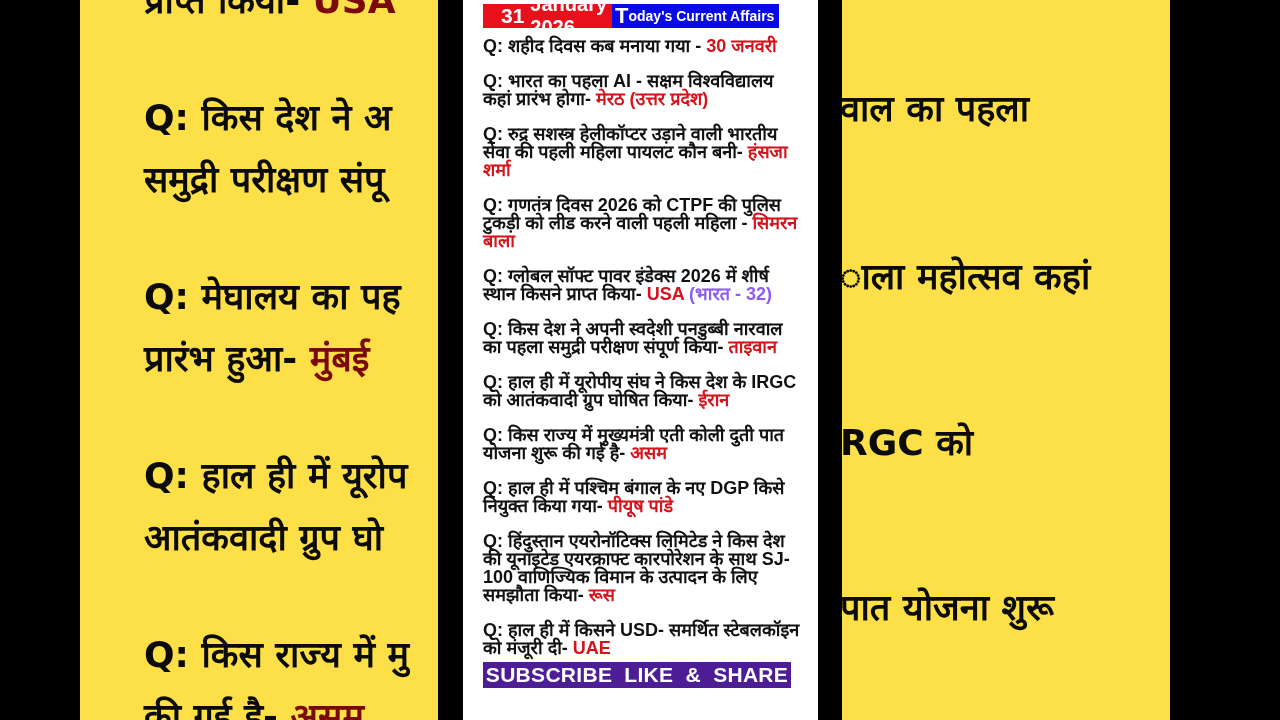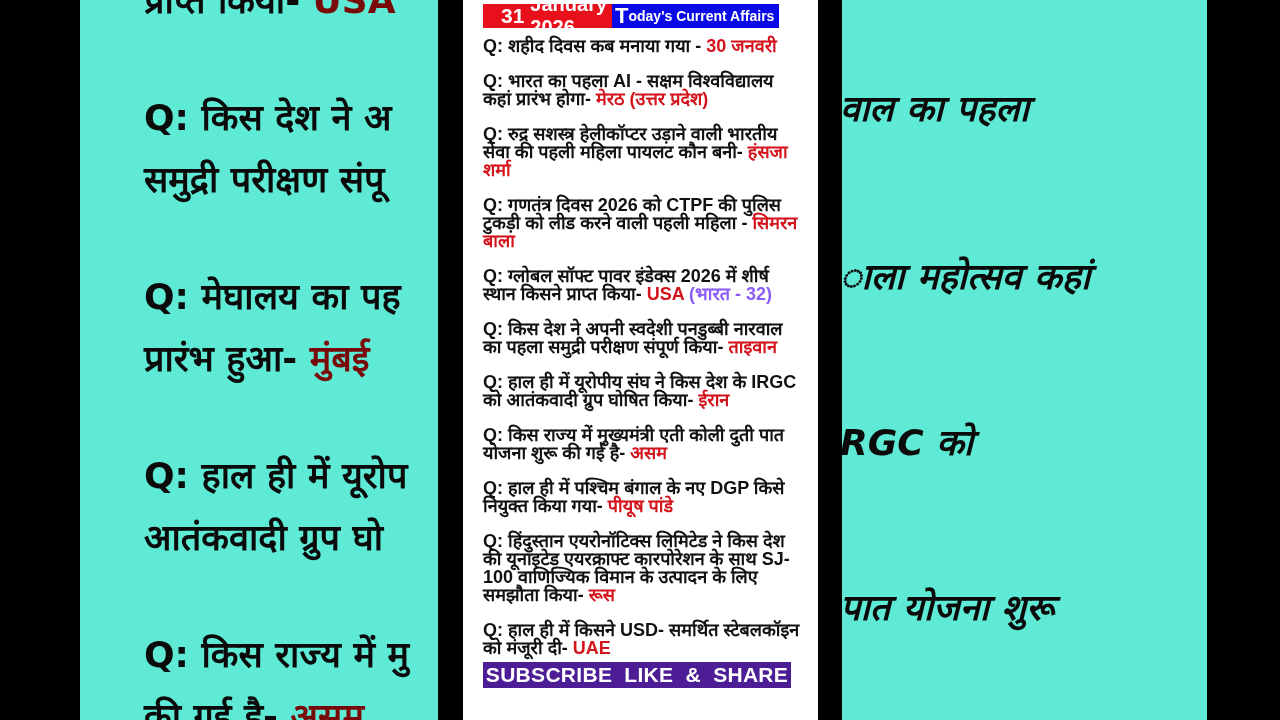--- a/index.html
+++ b/index.html
@@ -4,24 +4,24 @@
   <style>
     html, body { margin: 0; padding: 0; }
     body {
       width: 1280px; height: 720px; overflow: hidden;
       background: #000; position: relative;
       font-family: "DejaVu Sans", "Liberation Sans", sans-serif;
     }
     
     .bg-panel {
       position: absolute; top: 0; height: 720px;
-      background: #5eead4; overflow: hidden;
+      background: #fde047; overflow: hidden;
     }
     .bg-left { left: 80px; width: 358px; }
-    .bg-right { left: 842px; width: 365px; font-style: italic; }
+    .bg-right { left: 842px; width: 328px; }
     .bg-text {
       position: absolute; width: 1100px;
       font-weight: bold; font-size: 36px; line-height: 62px; color: #0b0b0b;
       white-space: nowrap;
     }
     .bg-left .bg-text { left: 64px; top: -30px; }
     .bg-right .bg-text { left: -634px; top: -30px; }
     .bg-text .blk { margin-bottom: 55px; }
     .bg-text .ans { color: #7a0a0a; }
 

